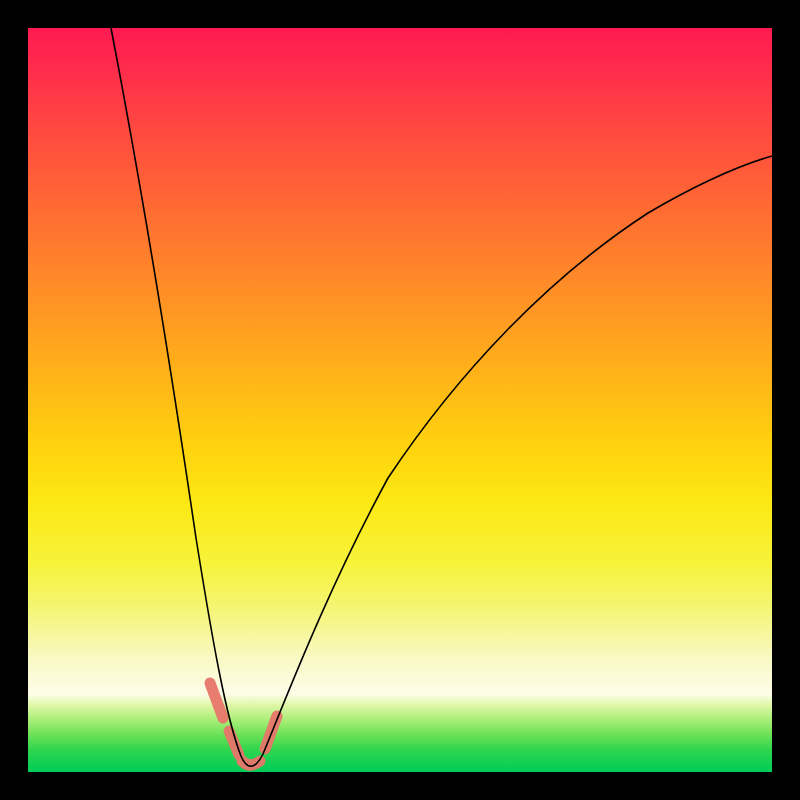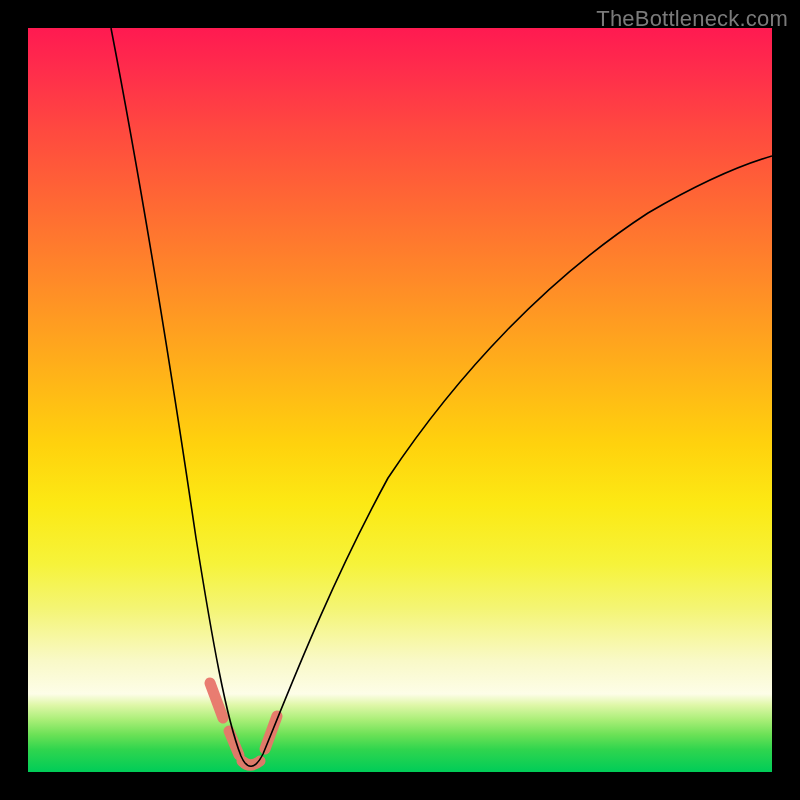--- a/index.html
+++ b/index.html
@@ -73,21 +73,20 @@
     stroke: #e8756a;
     stroke-width: 11;
     stroke-linecap: round;
     opacity: 0.95;
   }
 </style>
 </head>
 <body>
 
 <div class="frame">
-  <div class="watermark">TheBottleneck.com</div>
 
   <div class="plot">
     <svg class="curves" viewBox="0 0 744 744" preserveAspectRatio="none">
 
       <path class="marker-track" d="M 182 655  L 195 690"></path>
       <path class="marker-track" d="M 201 703  L 211 727"></path>
       <path class="marker-track" d="M 214 733  Q 222 741 232 733"></path>
       <path class="marker-track" d="M 237 721  L 249 688"></path>
 
       <path class="curve-path" d="M 83 0

